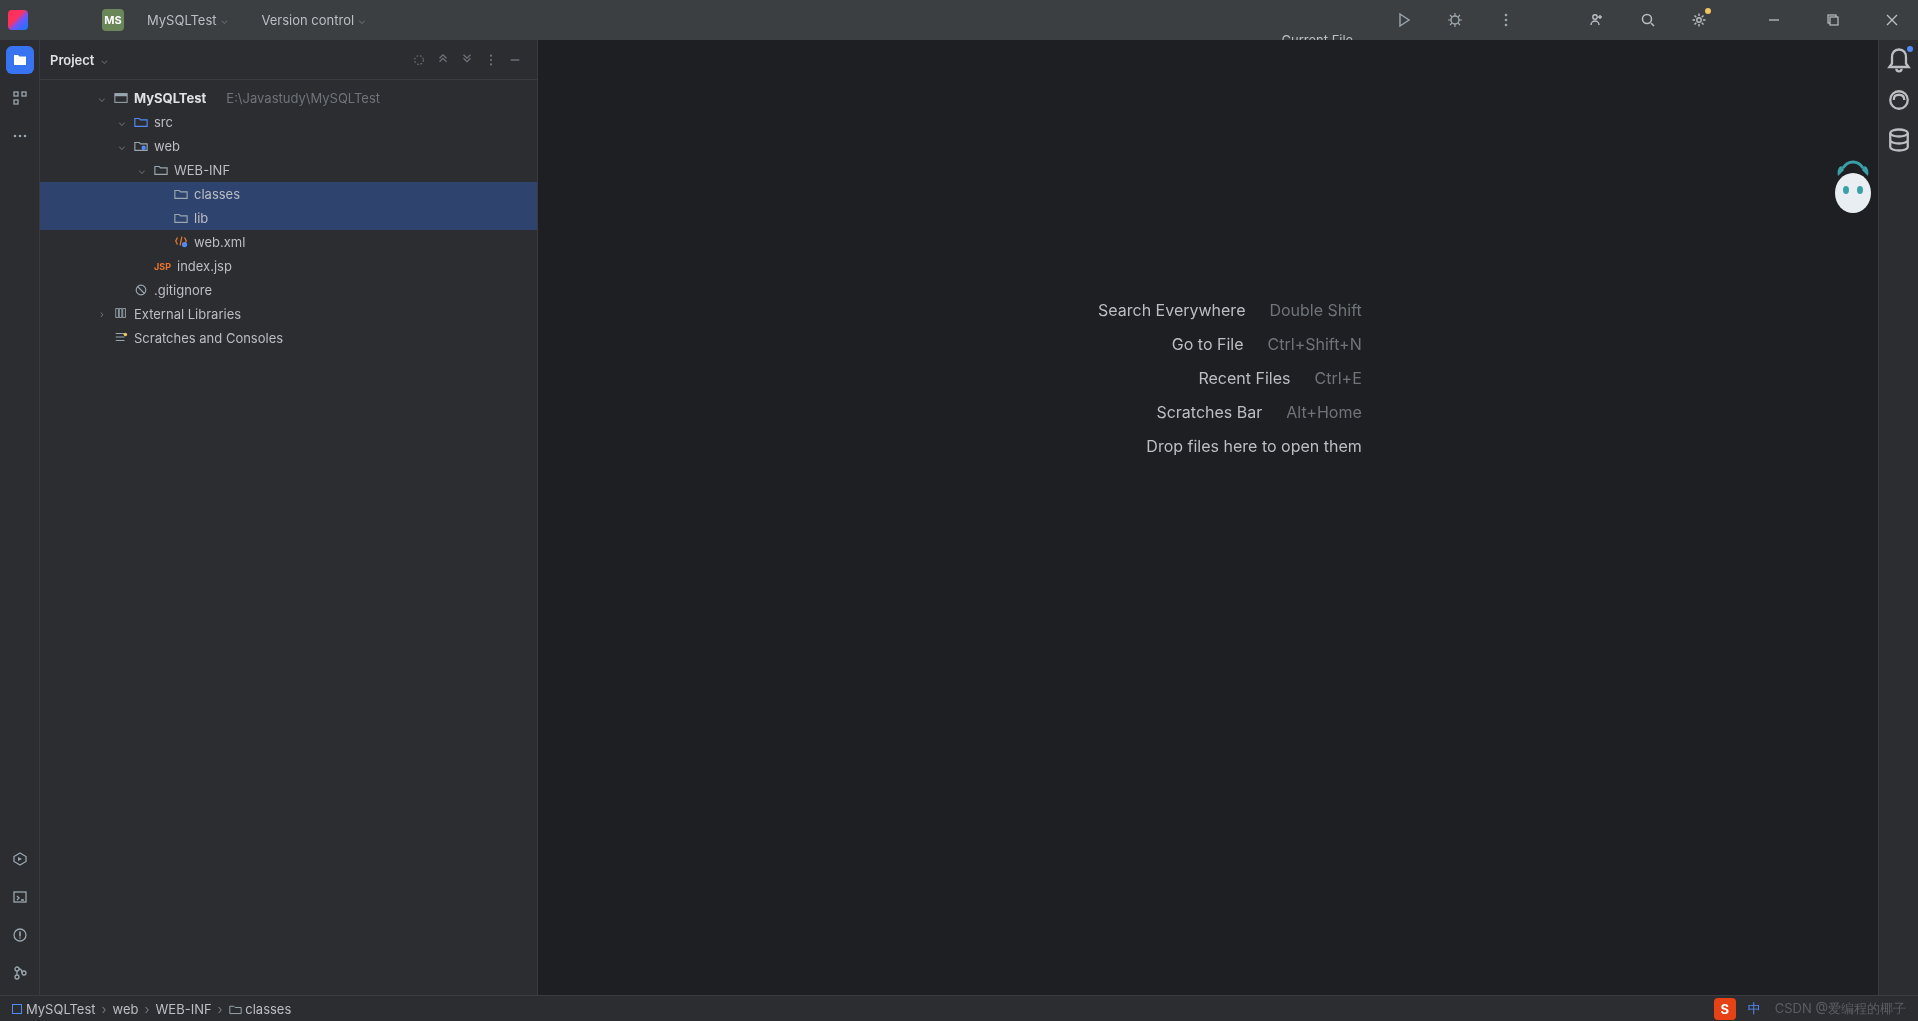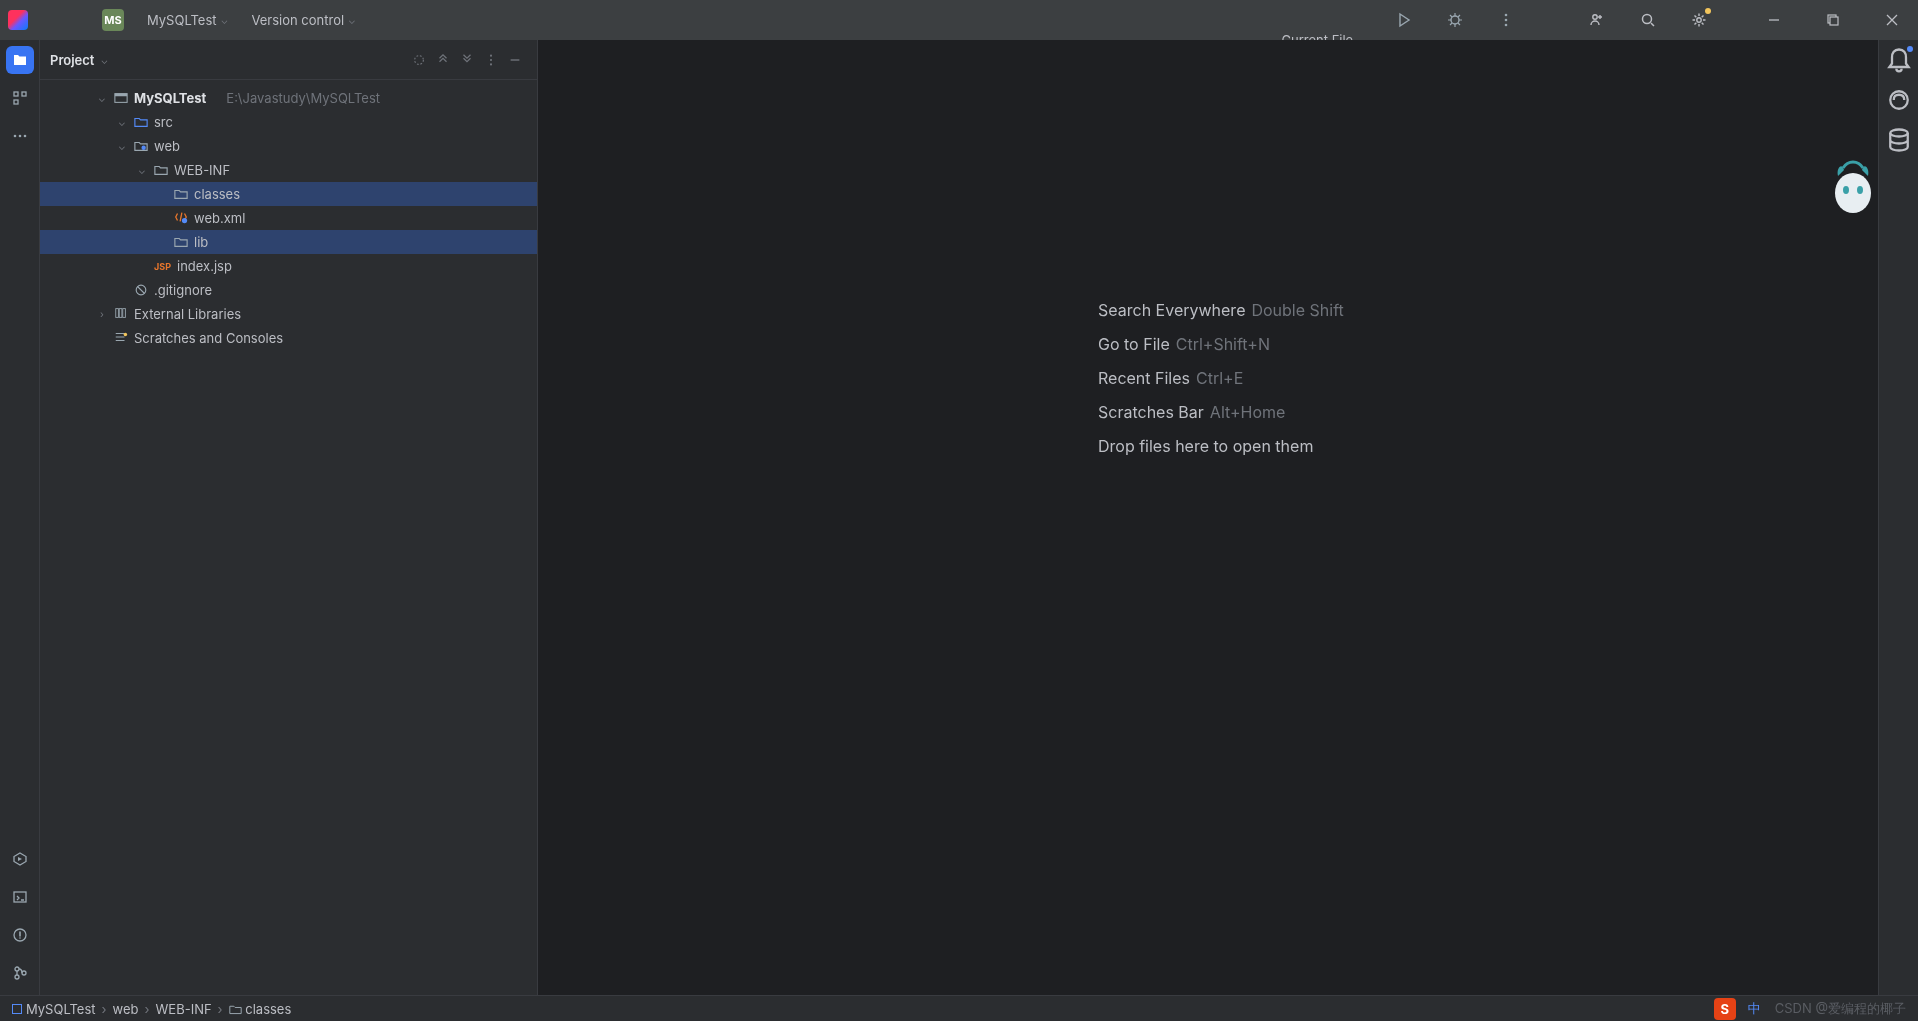--- a/index.html
+++ b/index.html
@@ -80,21 +80,21 @@
   .jsp-ico{color:#e8762c;font-weight:700;font-size:9px;}
   .xml-ico svg{width:14px;height:14px;}
   .node .lbl{color:#bcbec4;white-space:nowrap;}
   .node .lbl.bold{font-weight:700;color:#dfe1e5;}
   .node .path{color:#6f737a;margin-left:14px;}
   .scratch-ico{color:#9aa7b0;}
 
   
   .editor{flex:1;background:#1e1f22;display:flex;align-items:flex-start;justify-content:flex-start;position:relative;}
   .welcome{margin-top:260px;margin-left:560px;display:flex;flex-direction:column;gap:14px;}
-  .welcome .row{display:flex;gap:6px;font-size:16px;}
+  .welcome .row{display:flex;gap:24px;font-size:16px;justify-content:flex-end;}
   .welcome .act{color:#bcbec4;}
   .welcome .key{color:#6f737a;}
 
   
   .mascot{
     position:absolute;top:118px;right:0;width:50px;height:60px;
   }
   .mascot svg{width:50px;height:60px;}
 
   
@@ -121,21 +121,21 @@
   <div class="hamburger tb-btn">
       <div></div>
       <div></div>
       <div></div>
     </div>
   <div class="proj-badge">MS</div>
   <div class="tb-drop">
     <span class="tb-text">MySQLTest</span>
     <span class="chev">⌄</span>
   </div>
-  <div class="tb-drop" style="justify-content:center;">
+  <div class="tb-drop" style="margin-left:10px;justify-content:center;">
     <span class="tb-text">Version control</span>
     <span class="chev">⌄</span>
   </div>
   <div class="tb-spacer"></div>
   <div class="run-config">
     <span class="tb-text">Current File</span>
     <span class="chev">⌄</span>
   </div>
   <div class="tb-btn">
     <svg viewBox="0 0 16 16">
@@ -321,37 +321,37 @@
       </div>
       <div class="node selected" style="padding-left:116px;">
         <span class="arrow empty">⌄</span>
         <span class="folder-ico">
             <svg viewBox="0 0 16 16">
               <path d="M1 4h5l1.5 1.5H15V13H1z" fill="none" stroke="#9aa7b0" stroke-width="1.3"></path>
             </svg>
           </span>
         <span class="lbl">classes</span>
       </div>
+      <div class="node selected" style="padding-left:116px;">
+        <span class="arrow empty">⌄</span>
+        <span class="folder-ico">
+            <svg viewBox="0 0 16 16">
+              <path d="M1 4h5l1.5 1.5H15V13H1z" fill="none" stroke="#9aa7b0" stroke-width="1.3"></path>
+            </svg>
+          </span>
+        <span class="lbl">lib</span>
+      </div>
       <div class="node" style="padding-left:116px;">
         <span class="arrow empty">⌄</span>
         <span class="xml-ico"><svg viewBox="0 0 16 16">
               <path d="M4 4l-2 4 2 4M12 4l2 4-2 4" stroke="#e8762c" stroke-width="1.5" fill="none"></path>
               <path d="M9 3L7 13" stroke="#e8762c" stroke-width="1.5"></path>
               <circle cx="12" cy="12" r="3" fill="#548af7"></circle>
             </svg></span>
         <span class="lbl">web.xml</span>
-      </div>
-      <div class="node selected" style="padding-left:116px;">
-        <span class="arrow empty">⌄</span>
-        <span class="folder-ico">
-            <svg viewBox="0 0 16 16">
-              <path d="M1 4h5l1.5 1.5H15V13H1z" fill="none" stroke="#9aa7b0" stroke-width="1.3"></path>
-            </svg>
-          </span>
-        <span class="lbl">lib</span>
       </div>
       <div class="node" style="padding-left:96px;">
         <span class="arrow empty">⌄</span>
         <span class="jsp-ico">JSP</span>
         <span class="lbl">index.jsp</span>
       </div>
       <div class="node" style="padding-left:76px;">
         <span class="arrow empty">⌄</span>
         <span class="folder-ico">
             <svg viewBox="0 0 16 16">

